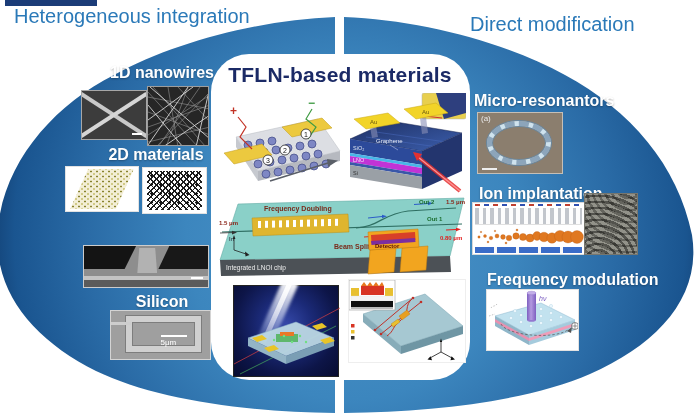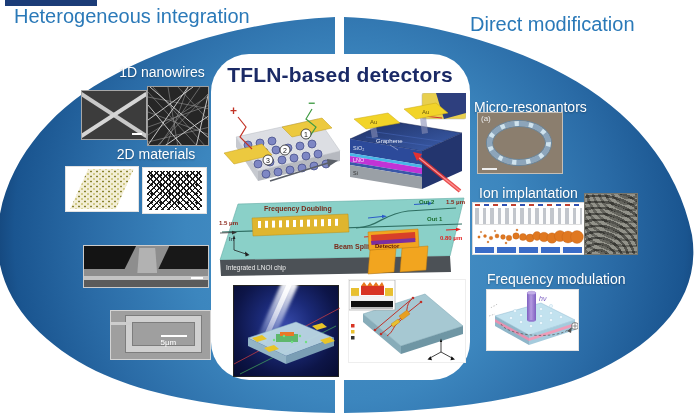--- a/index.html
+++ b/index.html
@@ -1,21 +1,21 @@
 <!DOCTYPE html>
 <html><head>
 <meta charset="utf-8">
 <style>
   html,body{margin:0;padding:0;background:#fff;}
   .canvas{position:relative;width:700px;height:414px;background:#fff;overflow:hidden;
           font-family:"Liberation Sans",sans-serif;}
   .abs{position:absolute;}
   svg text{font-family:"Liberation Sans",sans-serif;}
   .heading{position:absolute;color:#2a79b8;font-size:20px;white-space:nowrap;}
-  .sec-label{position:absolute;color:#fff;font-weight:normal;font-size:14px;text-align:center;
+  .sec-label{position:absolute;color:#fff;font-weight:bold;font-size:16px;text-align:center;
              white-space:nowrap;text-shadow:0 1px 2px rgba(0,0,0,.3);}
   .panel{position:absolute;left:211px;top:54px;width:259px;height:326px;background:#fff;border-radius:38px;}
   .panel-title{position:absolute;left:220px;top:63px;width:240px;text-align:center;color:#1b2a66;
                font-weight:bold;font-size:21px;letter-spacing:.2px;}
   .imgbox{position:absolute;border:1px solid rgba(255,255,255,.55);box-sizing:border-box;overflow:hidden;}
   .whitebox{position:absolute;background:#fff;border:1px solid #e2e2e2;box-sizing:border-box;overflow:hidden;}
   
   .nw-a{background:#3c3c3c;}
   .nw-bar{position:absolute;left:-12%;top:46%;width:124%;height:4px;background:#c9c9c9;}
   .nw-bar.b2{background:#d6d6d6;}
@@ -146,30 +146,31 @@
 
   <div class="imgbox iiiv" style="left:83px;top:245px;width:126px;height:43px">
     <div class="v-dark-l"></div>
     <div class="v-dark-r"></div>
     <div class="v-mesa"></div>
     <div class="v-strip"></div>
     <div class="v-bottom"></div>
     <div class="v-scale"></div>
   </div>
 
+  <div class="sec-label" style="left:110px;top:293px;width:104px">Silicon</div>
   <div class="imgbox sil" style="left:110px;top:310px;width:101px;height:50px">
     <div class="si-ring"></div>
     <div class="si-lead"></div>
     <div class="si-scale">
       <div class="si-scalebar"></div>
       <span>5μm</span>
     </div>
   </div>
 
-  <div class="sec-label" style="left:474px;top:99px;text-align:right">Micro-resonantors</div>
+  <div class="sec-label" style="left:474px;top:92px;text-align:right">Micro-resonantors</div>
   <div class="imgbox ringbox" style="left:477px;top:112px;width:86px;height:62px">
     <div class="mring"></div>
     <div class="mring-dash"></div>
     <div class="ring-a">(a)</div>
     <div class="ring-scale"></div>
   </div>
 
   <div class="sec-label" style="left:479px;top:185px;text-align:left">Ion implantation</div>
   <div class="ionbox abs" style="left:472px;top:202px;width:113px;height:53px">
     <div class="ion-ticks"></div>
@@ -237,21 +238,21 @@
       <ellipse cx="44.5" cy="3" rx="4.5" ry="1.8" fill="#c3aee8" stroke="#8a6cc8" stroke-width="0.4"></ellipse>
       <text x="52" y="11" font-size="7" font-style="italic" fill="#7a5cc0">hν</text>
       <path d="M 14,34 C 20,46 70,50 82,39" stroke="#555" stroke-width="0.7" stroke-dasharray="2.5,2" fill="none"></path>
       <polygon points="80,41 85,37 84,43" fill="#555"></polygon>
       <circle cx="88" cy="36" r="3.5" fill="#fff" stroke="#555" stroke-width="0.7"></circle>
       <path d="M 85,36 L 91,36 M 88,33 L 88,39" stroke="#555" stroke-width="0.6"></path>
     </svg>
   </div>
 
   <div class="panel"></div>
-  <div class="panel-title">TFLN-based detectors</div>
+  <div class="panel-title">TFLN-based materials</div>
 
   <svg class="abs" style="left:222px;top:97px" width="120" height="94">
     <polygon points="14,40 96,22 118,54 36,74" fill="#dcdee3" stroke="#b9bcc3" stroke-width="0.5"></polygon>
     <polygon points="36,74 118,54 118,64 36,84" fill="#b6b9c0"></polygon>
     <polygon points="14,40 36,74 36,84 14,50" fill="#c6c9cf"></polygon>
     <polygon points="60,30 100,21 110,31 70,40" fill="#ecc93f" stroke="#c09a1a" stroke-width="0.5"></polygon>
     <g fill="#7e87c4" stroke="#3f4784" stroke-width="0.7">
       <circle cx="44" cy="77" r="4"></circle>
         <circle cx="56" cy="75" r="4"></circle>
         <circle cx="68" cy="73" r="4"></circle>

